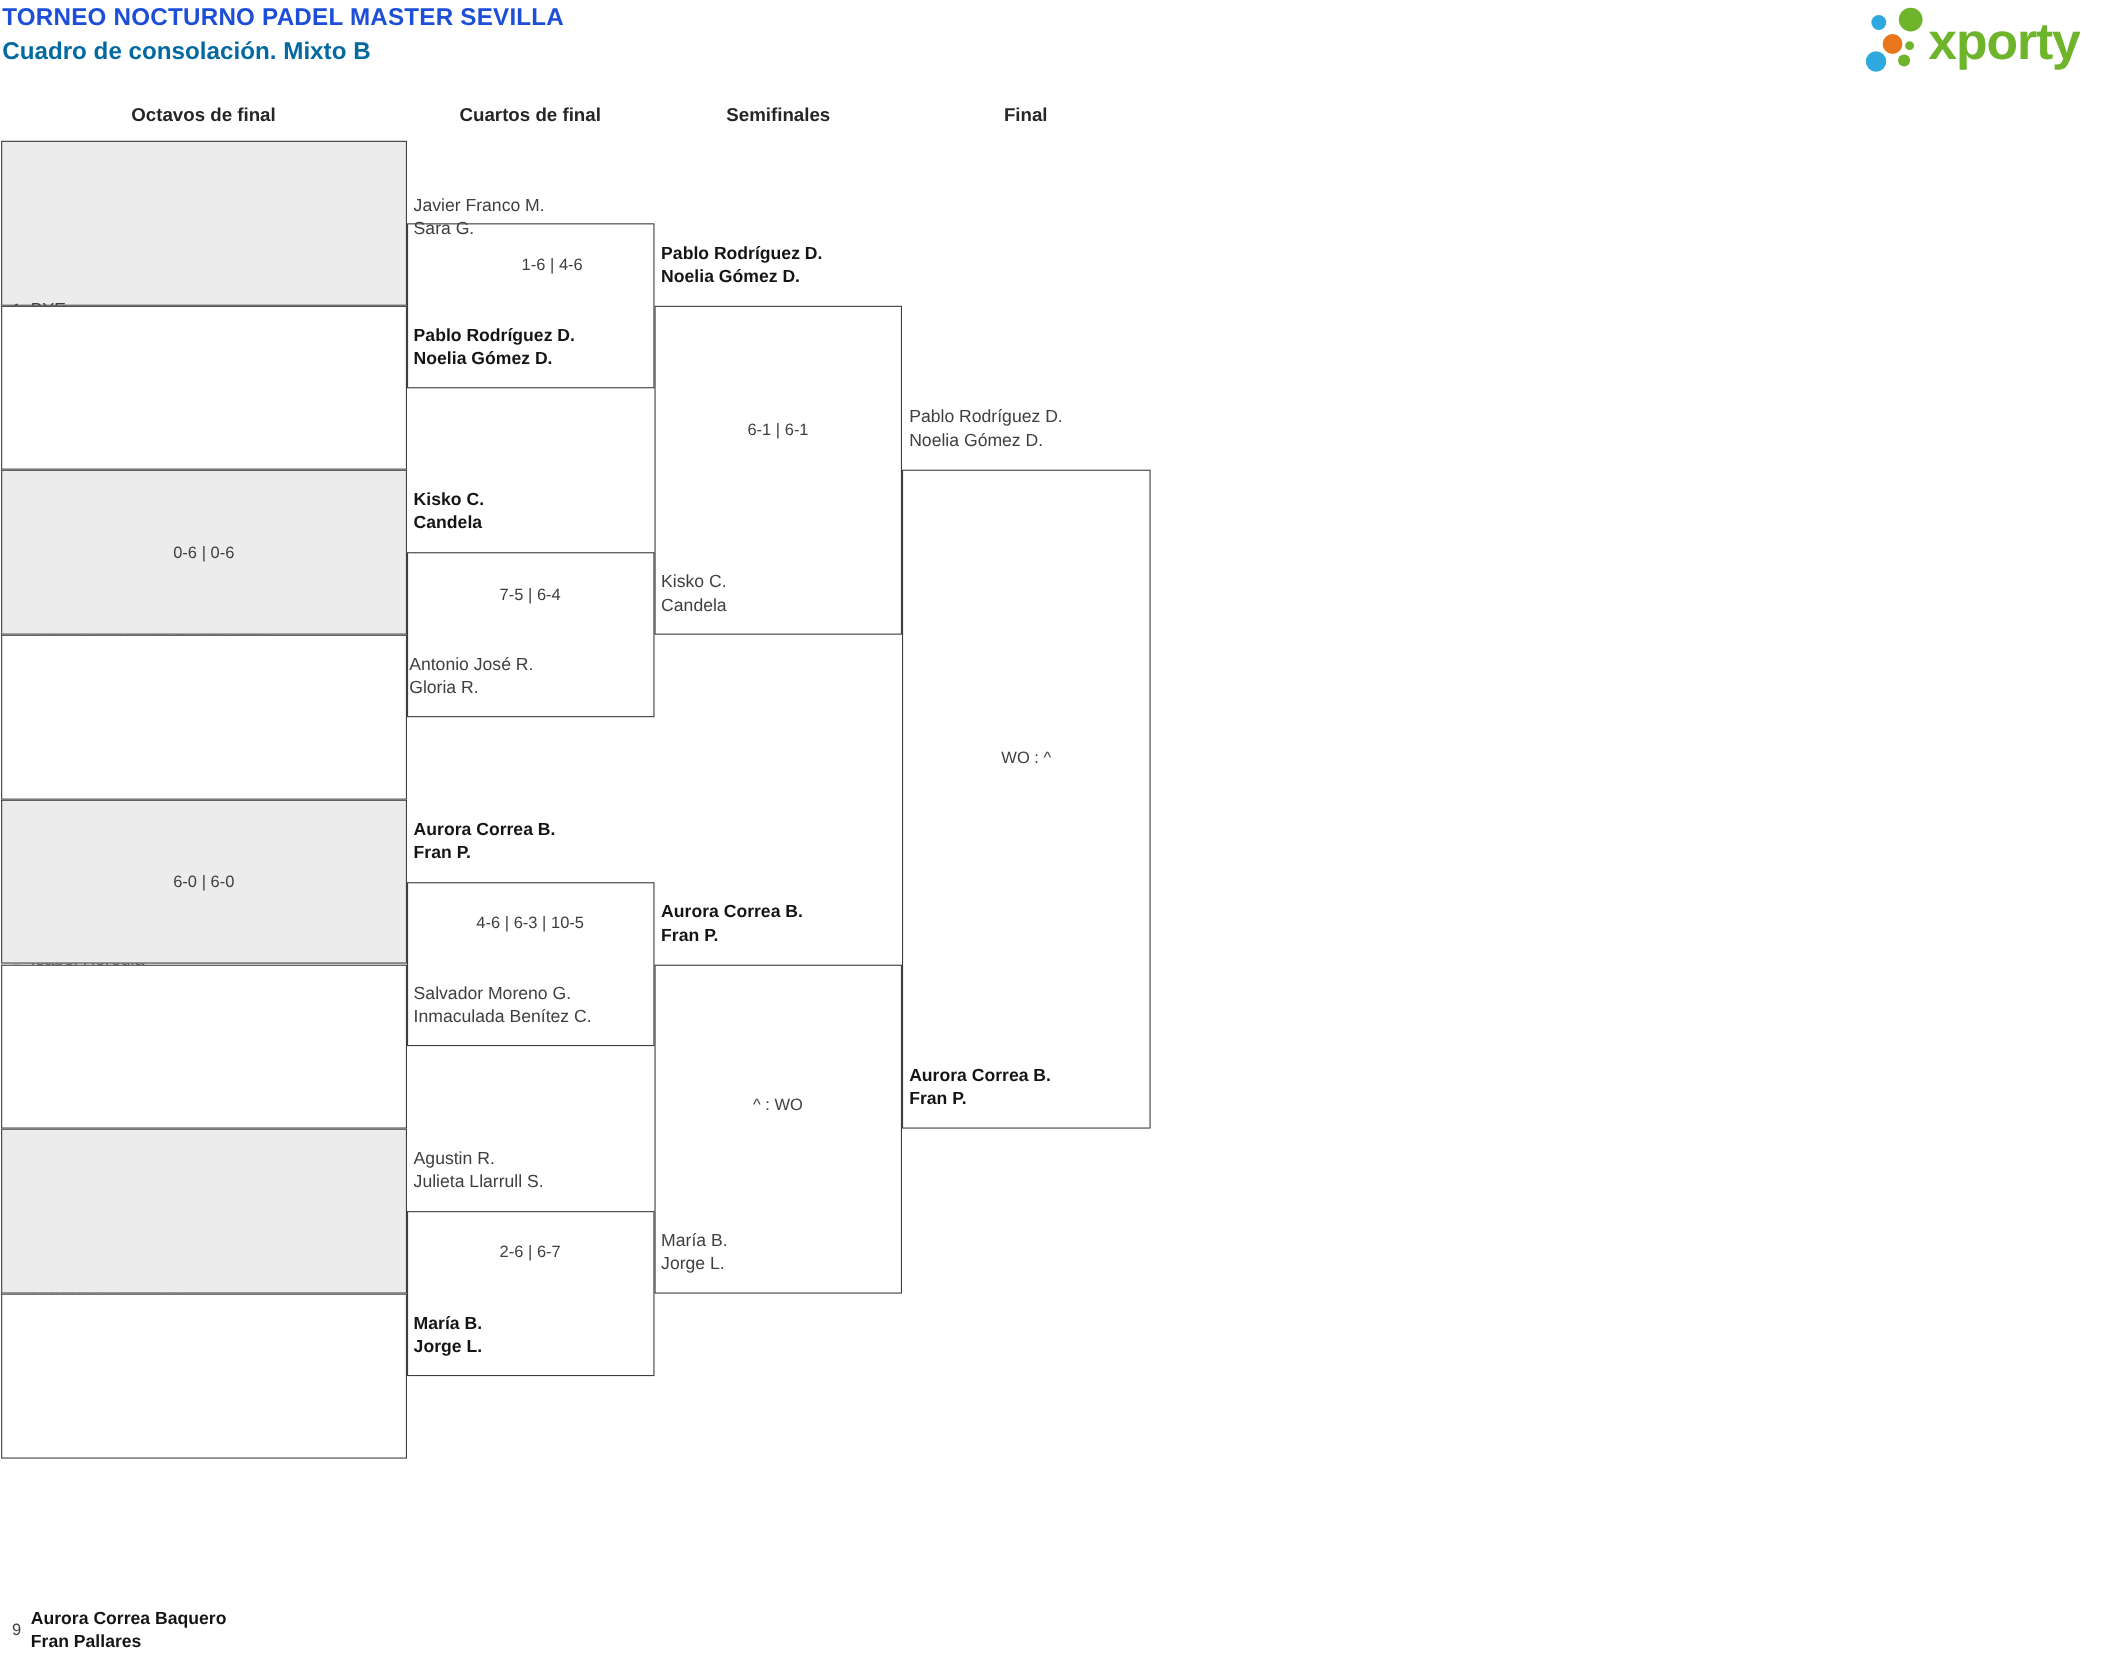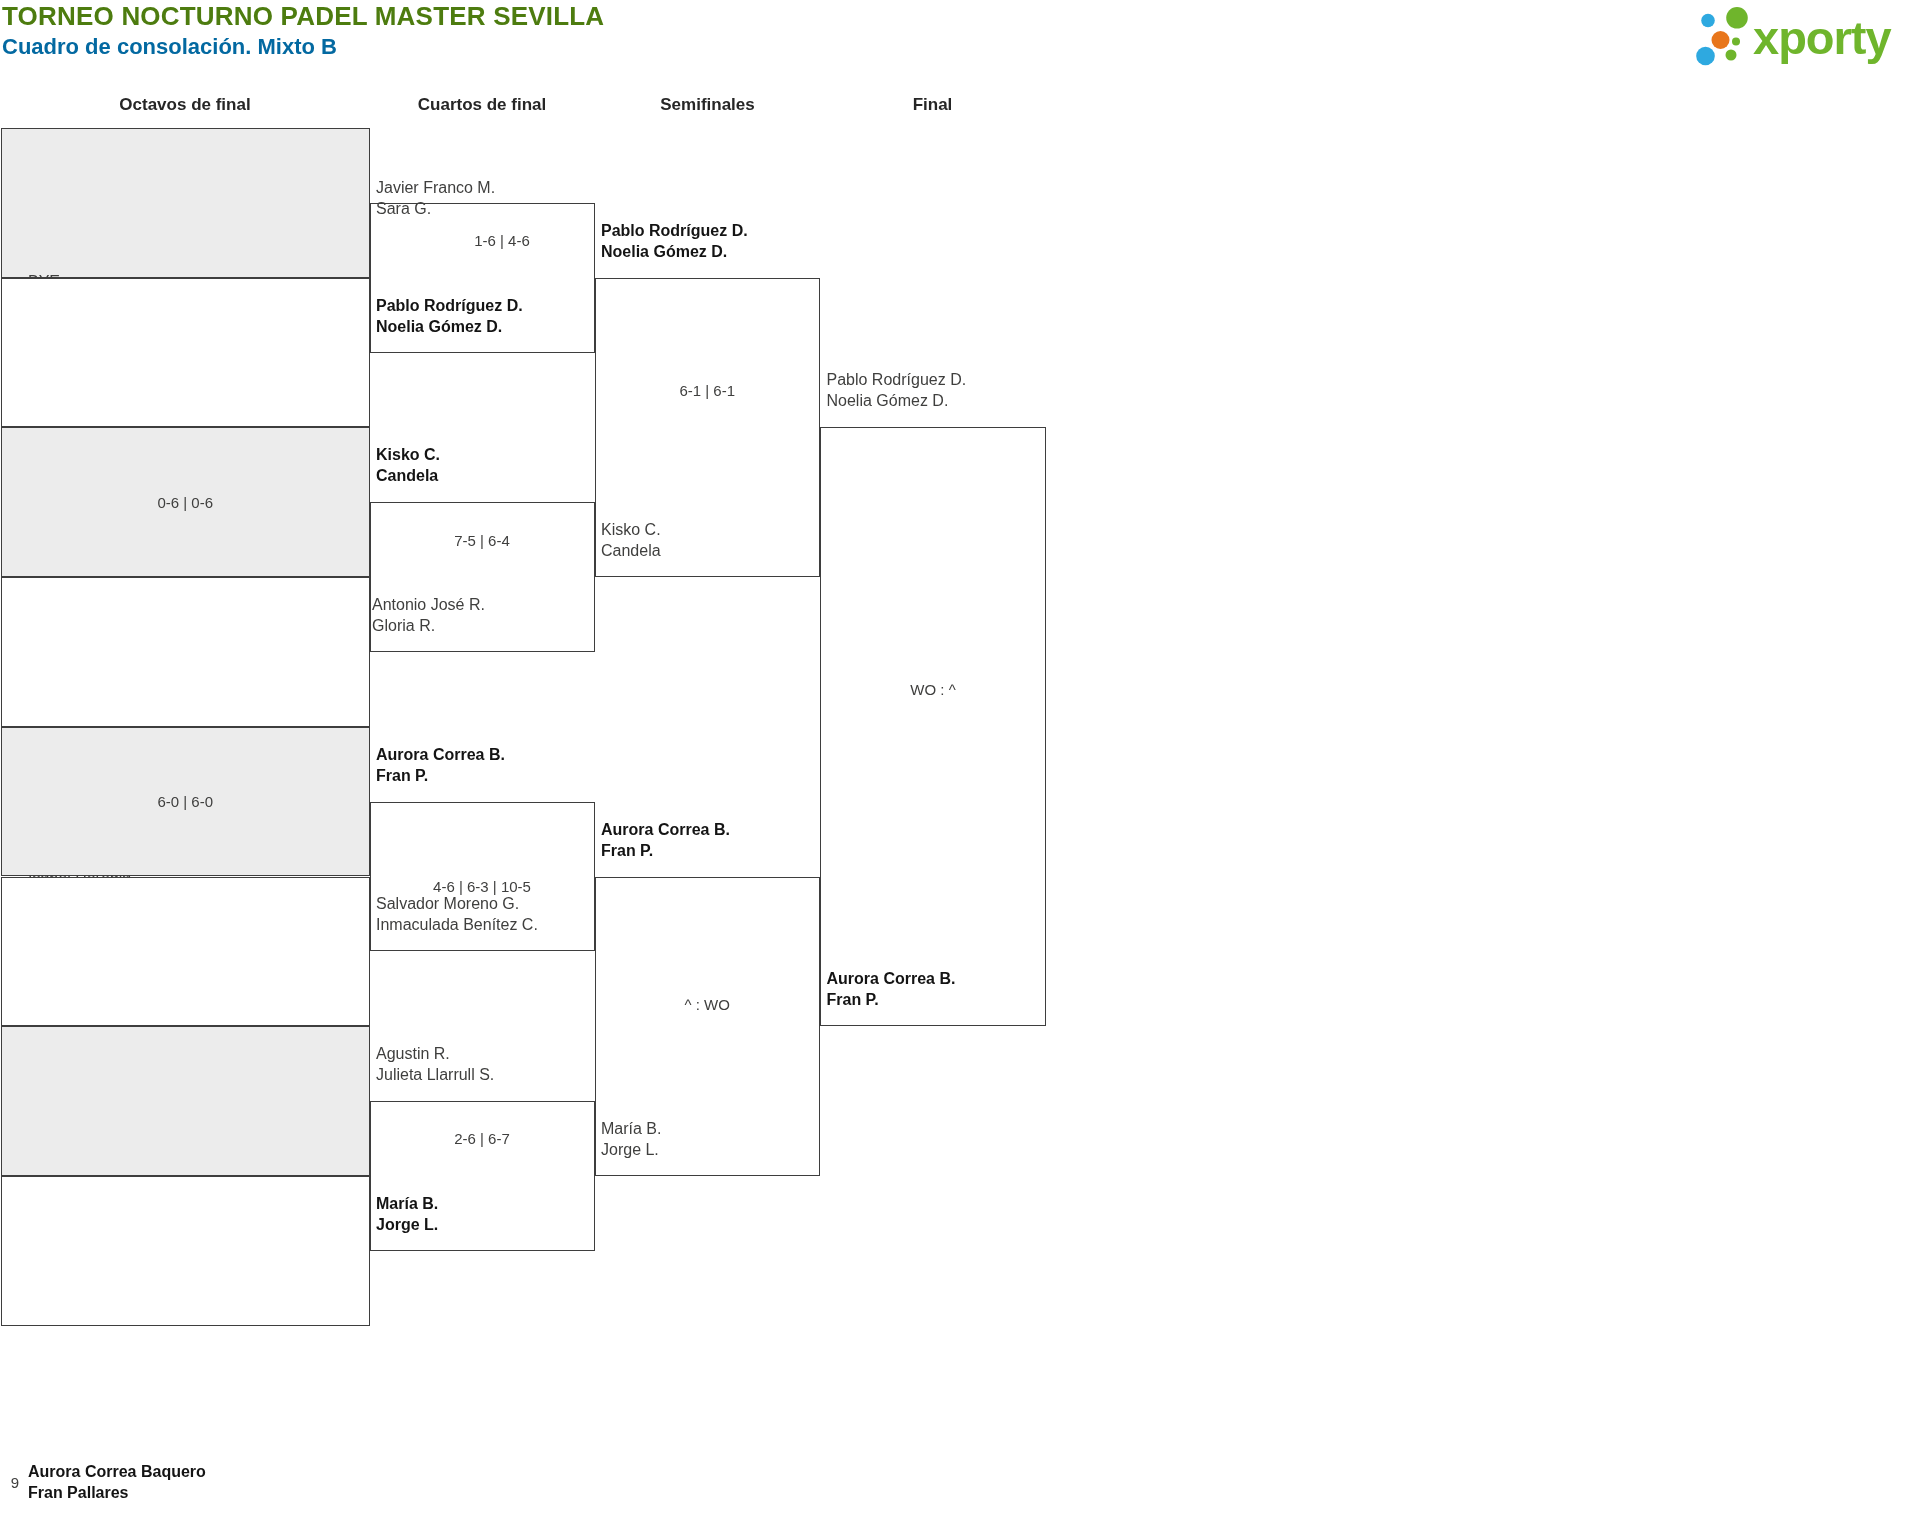--- a/index.html
+++ b/index.html
@@ -1,18 +1,18 @@
 <!DOCTYPE html>
 <html><head>
 <meta charset="utf-8">
 <style>
   html,body{margin:0;padding:0;background:#fff;}
   .page{position:relative;width:1920px;height:1525px;background:#fff;overflow:hidden;
         font-family:"Liberation Sans","DejaVu Sans",sans-serif;color:#3f3f3e;}
-  .title{position:absolute;left:2px;top:0px;font-size:26px;font-weight:700;color:#4d7c0f;letter-spacing:.2px;line-height:32px;}
+  .title{position:absolute;left:2px;top:0px;font-size:22px;font-weight:700;color:#1d4ed8;letter-spacing:.2px;line-height:32px;}
   .subtitle{position:absolute;left:2px;top:33px;font-size:22px;font-weight:600;color:#0369a1;line-height:28px;}
   .logo{position:absolute;left:1692px;top:4px;width:228px;height:66px;cursor:pointer;}
   .round-header{position:absolute;top:95px;width:220px;text-align:center;font-size:17px;font-weight:600;color:#262626;}
   
   .box,.mbox{position:absolute;border:1.5px solid #3e3e3e;box-sizing:border-box;background:transparent;}
   .box.gray{background:#ececec;}
   .box.white{background:#ffffff;}
   .slot{position:absolute;width:360px;}
   .slot .num{position:absolute;left:2px;top:50%;transform:translateY(-50%);width:18px;text-align:center;
              font-size:15px;color:#3f3f3e;}
@@ -146,21 +146,21 @@
       <div class="score" style="left: 369.5px; top: 529.6px; width: 225px;">7-5 | 6-4</div>
       <div class="mbox" style="left: 369.5px; top: 801.65px; width: 225px; height: 149.7px;"></div>
       <div class="tblock bold" style="left: 376px; top: 743.65px;">
         <div>Aurora Correa B.</div>
         <div>Fran P.</div>
       </div>
       <div class="tblock" style="left: 376px; top: 893.35px;">
         <div>Salvador Moreno G.</div>
         <div>Inmaculada Benítez C.</div>
       </div>
-      <div class="score" style="left: 369.5px; top: 876px; width: 225px;">4-6 | 6-3 | 10-5</div>
+      <div class="score" style="left: 369.5px; top: 829px; width: 225px;">4-6 | 6-3 | 10-5</div>
       <div class="mbox" style="left: 369.5px; top: 1101.05px; width: 225px; height: 149.7px;"></div>
       <div class="tblock" style="left: 376px; top: 1043.05px;">
         <div>Agustin R.</div>
         <div>Julieta Llarrull S.</div>
       </div>
       <div class="tblock bold" style="left: 376px; top: 1192.75px;">
         <div>María B.</div>
         <div>Jorge L.</div>
       </div>
       <div class="score" style="left: 369.5px; top: 1128.4px; width: 225px;">2-6 | 6-7</div>

